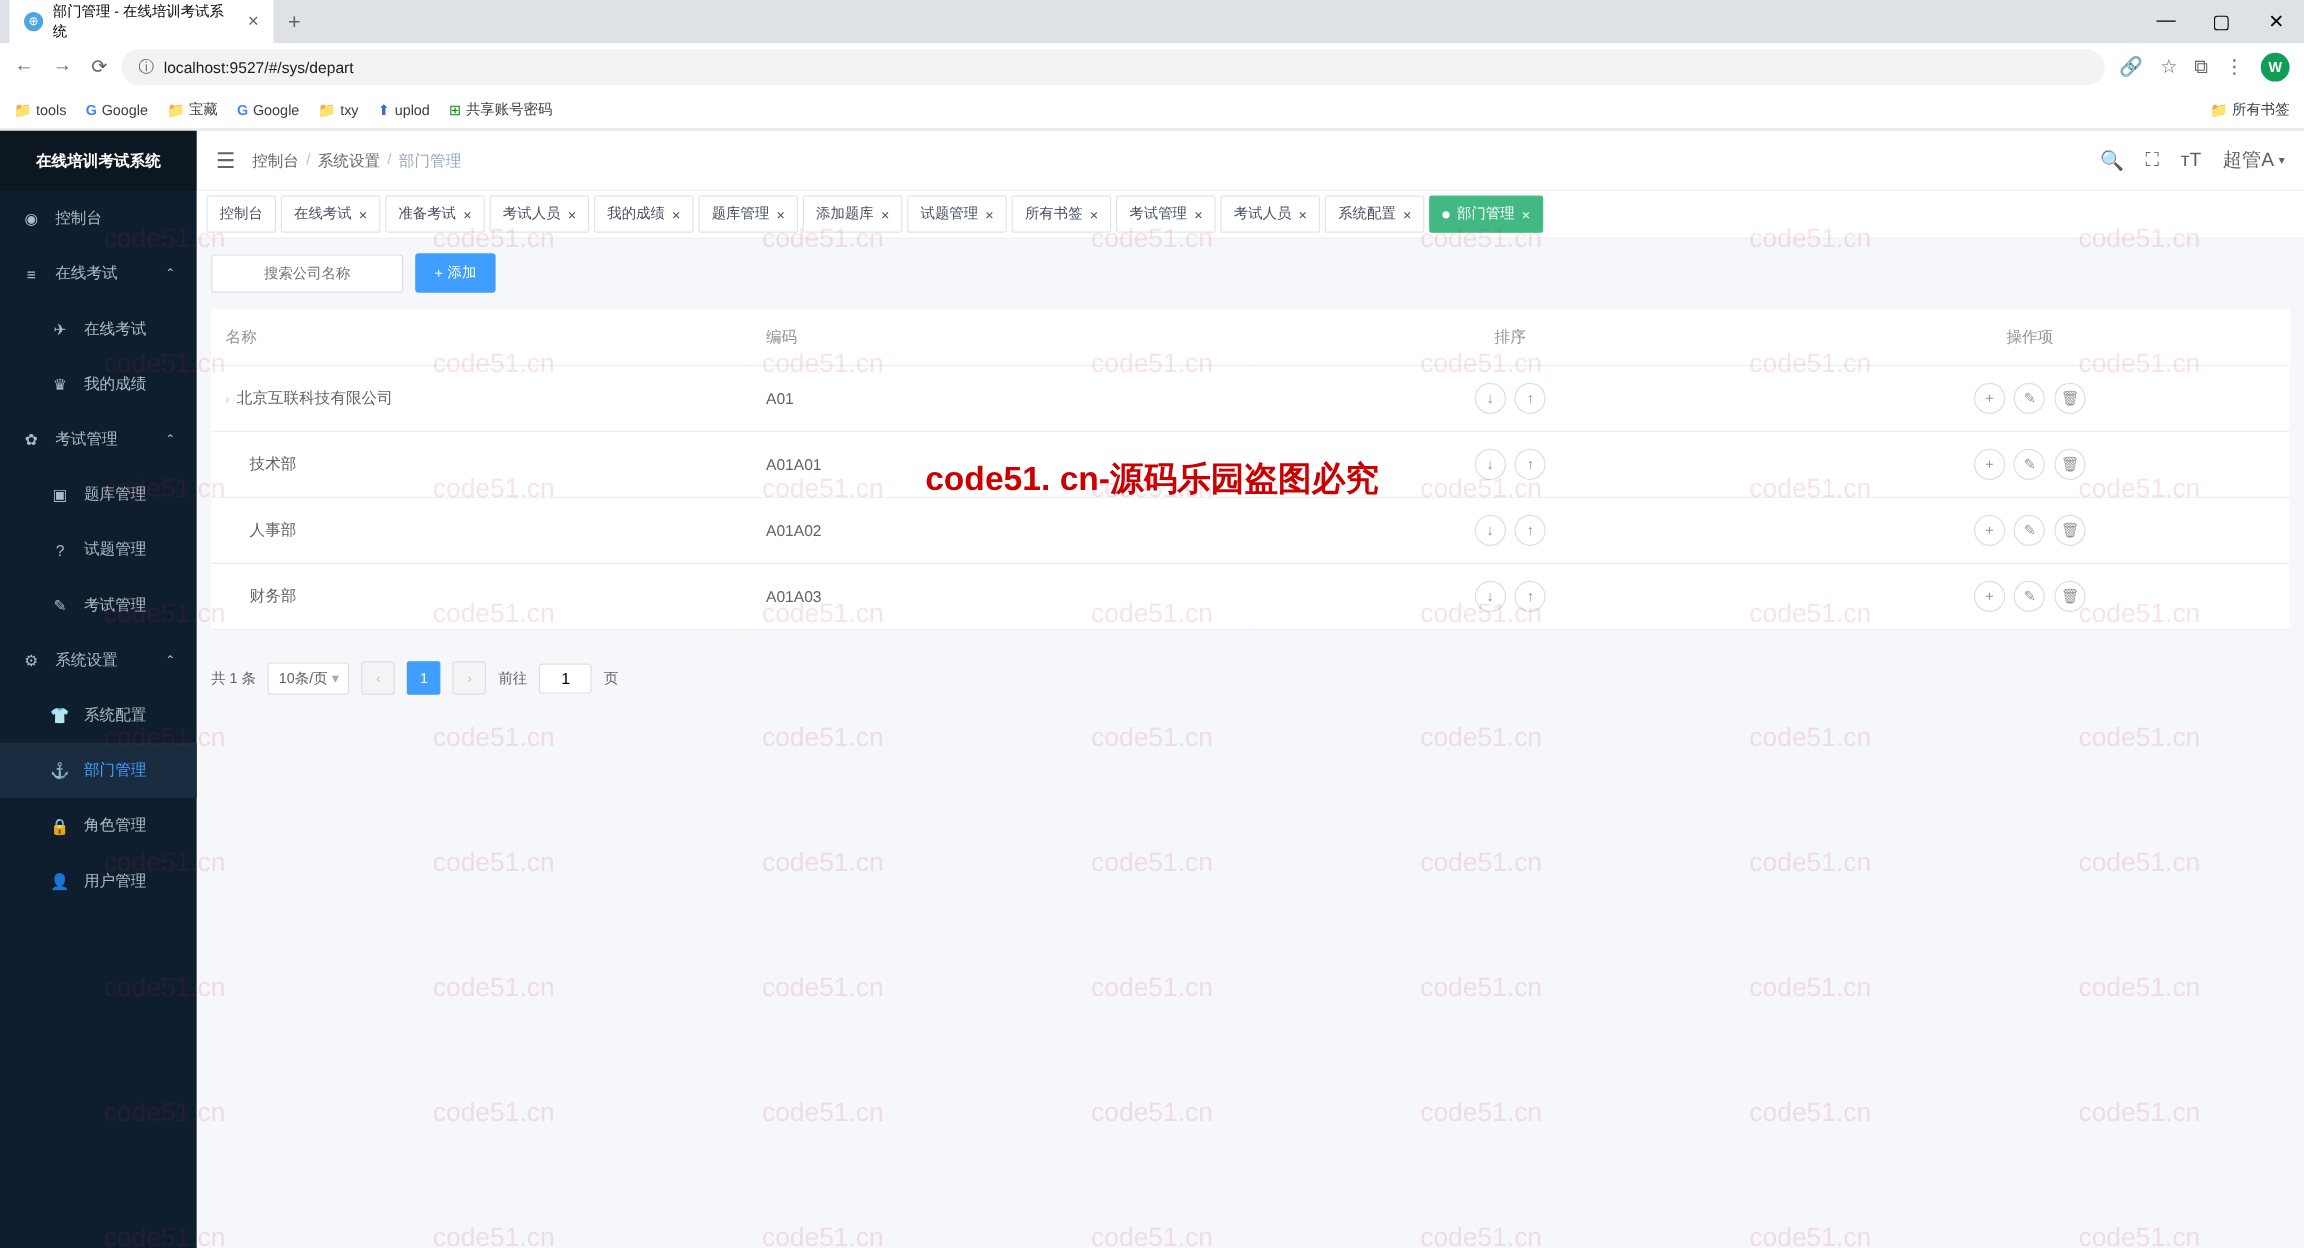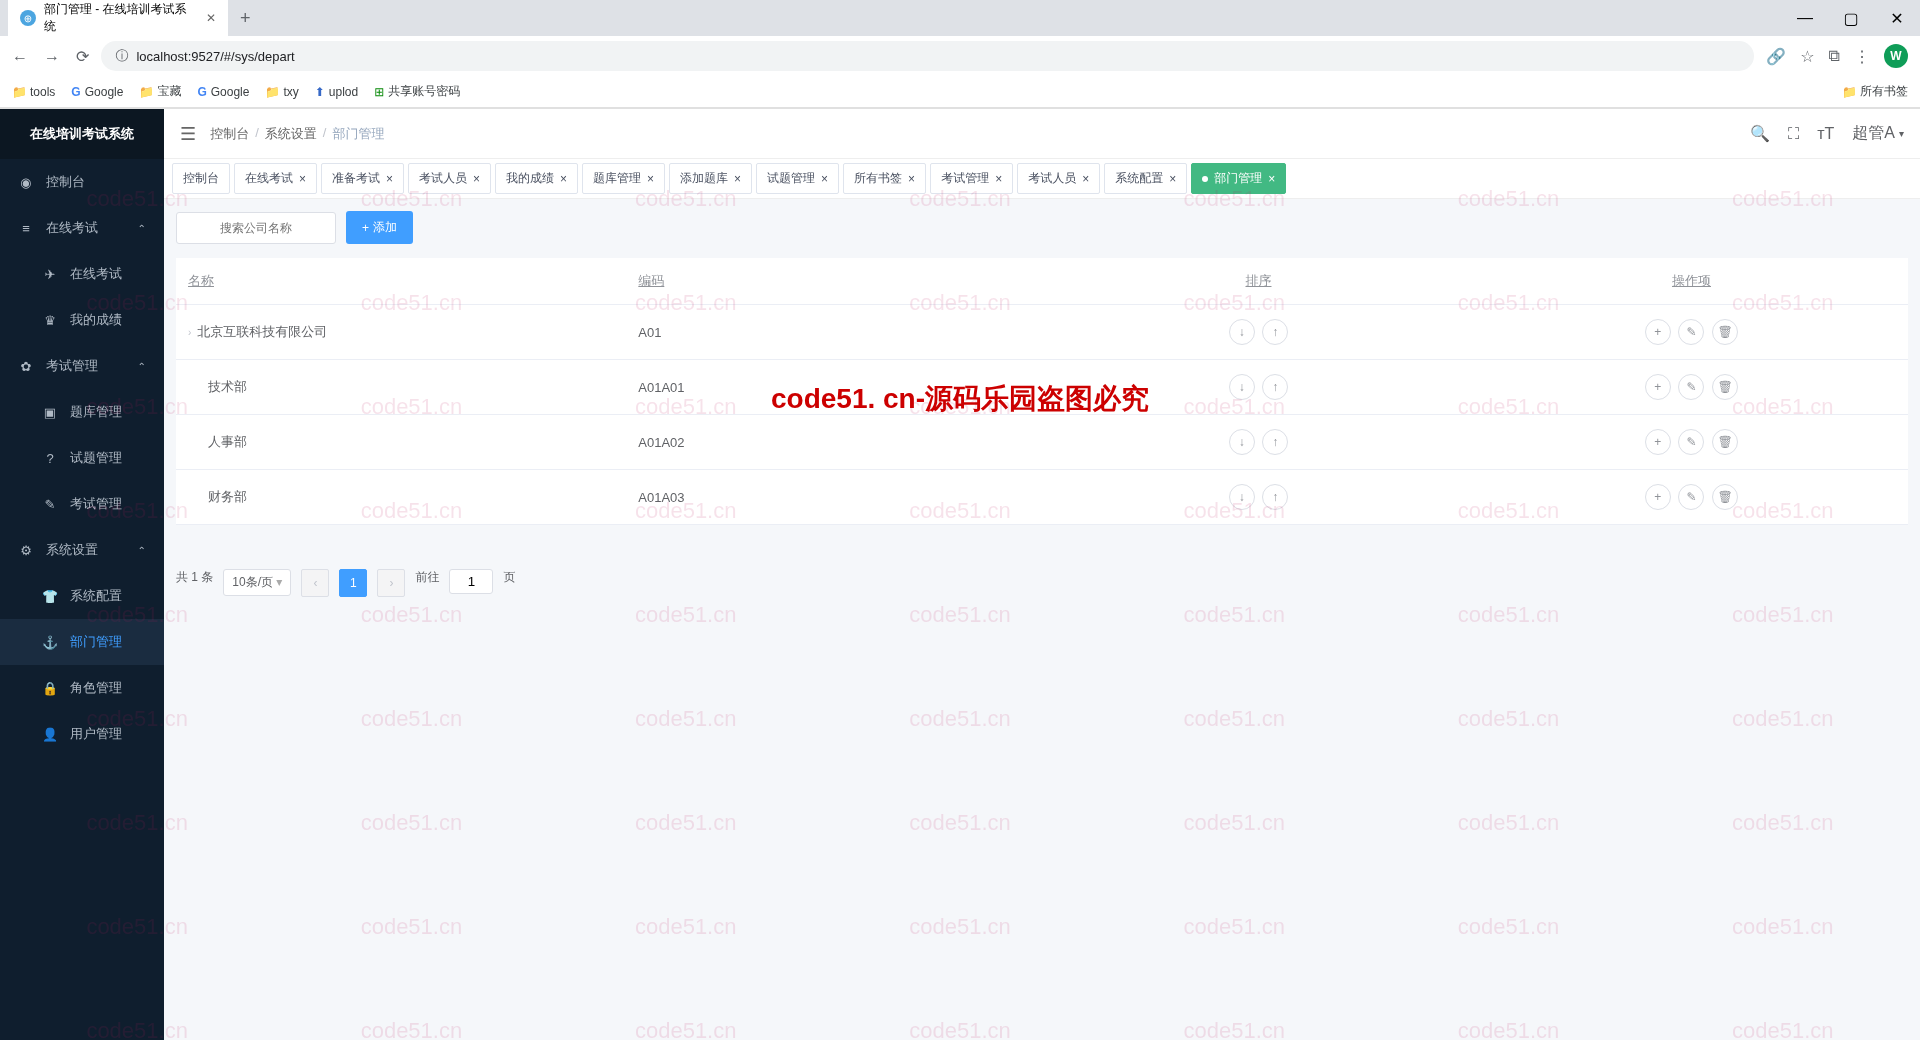--- a/index.html
+++ b/index.html
@@ -54,28 +54,28 @@
 .tab-item.active { background: #42b983; color: #fff; border-color: #42b983; }
 .tab-item .dot { width: 6px; height: 6px; border-radius: 50%; background: #fff; display: inline-block; }
 .tab-item .close { font-size: 12px; }
 
 .content { padding: 12px; overflow-y: auto; flex: 1; }
 .toolbar-row { display: flex; gap: 10px; margin-bottom: 14px; align-items: center; }
 .search-input { width: 160px; padding: 8px 12px; border: 1px solid #dcdfe6; border-radius: 3px; font-size: 12px; background: #fff; text-align: center; }
 .btn-primary { background: #409eff; color: #fff; border: none; padding: 8px 16px; border-radius: 3px; font-size: 12px; cursor: pointer; display: flex; align-items: center; gap: 4px; }
 
 .data-table { width: 100%; border-collapse: collapse; background: #fff; font-size: 13px; }
-.data-table th { background: #fff; text-align: left; padding: 14px 12px; color: #909399; font-weight: 500; border-bottom: 1px solid #ebeef5; font-size: 13px; text-decoration: underline; }
+.data-table th { background: #fff; text-align: left; padding: 14px 12px; color: #909399; font-weight: 500; border-bottom: 1px solid #ebeef5; font-size: 13px; }
 .data-table td { padding: 14px 12px; border-bottom: 1px solid #ebeef5; color: #606266; }
 .data-table th.center, .data-table td.center { text-align: center; }
 .tree-toggle { color: #c0c4cc; cursor: pointer; margin-right: 6px; font-size: 10px; }
 .row-indent { display: inline-block; }
 .circle-btn { width: 26px; height: 26px; border: 1px solid #dcdfe6; border-radius: 50%; background: #fff; color: #909399; cursor: pointer; font-size: 12px; display: inline-flex; align-items: center; justify-content: center; margin: 0 2px; }
 
-.pagination { display: flex; align-items: flex-start; gap: 10px; margin-top: 44px; font-size: 12px; color: #606266; }
+.pagination { display: flex; align-items: center; gap: 10px; margin-top: 26px; font-size: 12px; color: #606266; }
 .page-select { padding: 4px 8px; border: 1px solid #dcdfe6; border-radius: 3px; background: #fff; }
 .page-select::after { content: " ▾"; color:#aaa; }
 .page-btn { width: 28px; height: 28px; border: 1px solid #dcdfe6; background: #fff; border-radius: 2px; display: flex; align-items: center; justify-content: center; cursor: pointer; color: #606266; }
 .page-btn.active { background: #409eff; color: #fff; border-color: #409eff; }
 .page-btn.disabled { background: #f4f4f5; color: #c0c4cc; }
 .page-input { width: 44px; padding: 4px; border: 1px solid #dcdfe6; border-radius: 3px; text-align: center; }
 
 
 .watermark { position: absolute; left: 0; right: 0; bottom: 0; top: 108px; pointer-events: none; opacity: 0.12; overflow: hidden; }
 .watermark-row { display: flex; justify-content: space-around; font-size: 22px; color: #be185d; }

